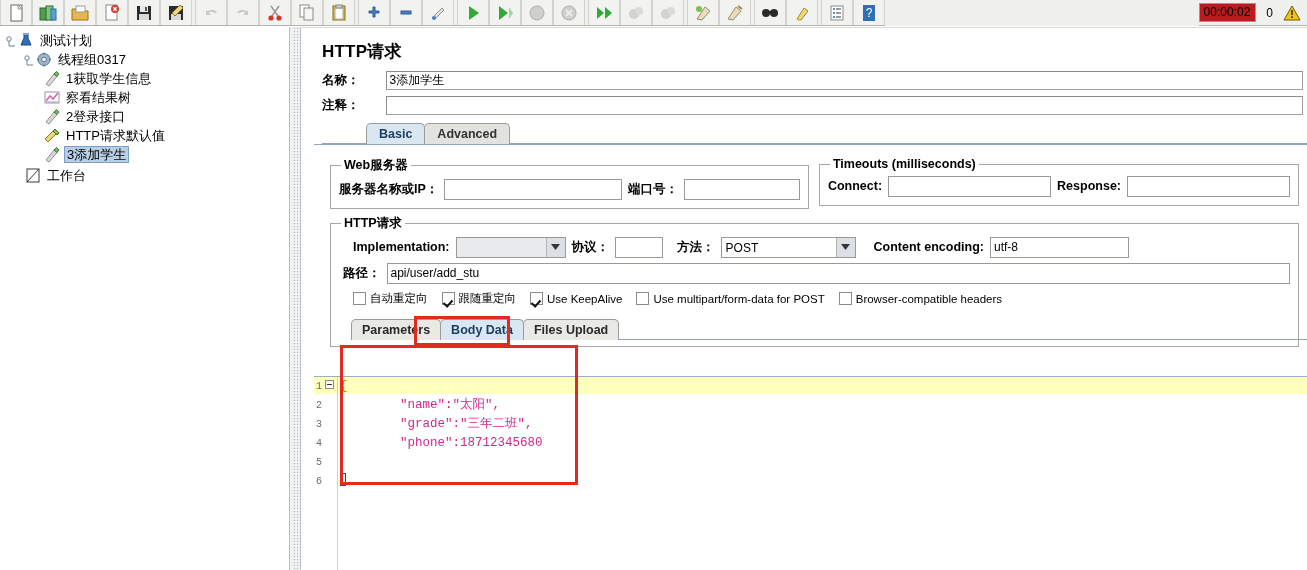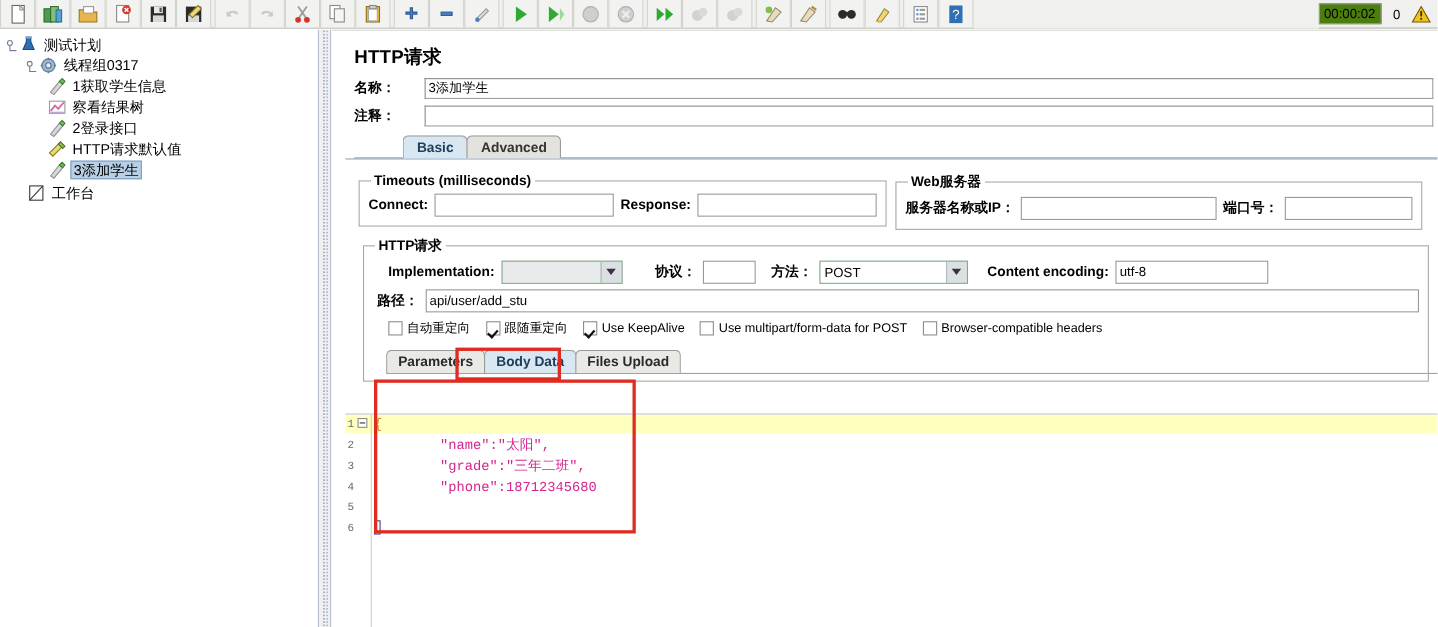--- a/index.html
+++ b/index.html
@@ -27,21 +27,21 @@
     width: 32px; height: 25px;
     display: flex; align-items: center; justify-content: center;
     border-left: 1px solid #d3d3ce; border-right: 1px solid #d3d3ce;
     background: #f2f2f0;
     position: relative;
   }
   .tb-btn svg { display: block; }
   .tb-spacer { flex: 1 1 auto; height: 26px; background: #f0f0ef; }
   .tb-right { display: flex; align-items: center; gap: 10px; padding-right: 6px; }
   .timer-box {
-    border: 1px solid #9a9a94; background: #4d7c0f;
+    border: 1px solid #9a9a94; background: #b91c1c;
     padding: 1px 5px 2px 4px; font-size: 12px; line-height: 14px;
     font-family: "Liberation Sans", sans-serif;
   }
   .err-count { font-size: 12px; }
   .warn-tri { width: 18px; height: 16px; }
 
   
   .tree-pane {
     position: absolute; left: 0; top: 27px; width: 343px; height: 543px;
     background: #ffffff;
@@ -162,21 +162,21 @@
   }
   .cbx.on::after {
     content: ""; position: absolute; left: 2px; top: 5px;
     width: 4px; height: 7px; border: solid #111; border-width: 0 2px 2px 0;
     transform: rotate(42deg);
   }
 
   
   .innertabs {
     position: relative; margin: 8px 0 0 12px; height: 22px;
-    display: flex; align-items: flex-start;
+    display: flex; align-items: center;
   }
   .innertabs::after{
     content:""; position:absolute; left:0; right:-1307px; bottom:0;
     height:1px; background:#8fa5bd;
   }
   .itab {
     height: 21px; padding: 0 10px; font-size: 12.5px; font-weight: bold;
     display: flex; align-items: center;
     border: 1px solid #9b9b96; border-bottom: none;
     border-radius: 5px 5px 0 0;
@@ -586,55 +586,55 @@
     </div>
 
     <div class="tabbar">
       <div class="tab active">Basic</div>
       <div class="tab">Advanced</div>
     </div>
 
     <div class="tabcontent">
 
       <div style="display:flex; align-items:flex-start;">
+        <fieldset class="grp" style="flex:1 1 auto; margin-left:8px;">
+          <legend>Web服务器</legend>
+          <div class="grp-row">
+            <span class="lbl">服务器名称或IP：</span>
+            <input class="inp" style="flex: 1 1 auto;" type="text" value="">
+            <span class="lbl">端口号：</span>
+            <input class="inp" style="width: 116px;" type="text" value="">
+          </div>
+        </fieldset>
+
         <fieldset class="grp" style="width:330px; margin-left:4px; margin-right:0;">
           <legend>Timeouts (milliseconds)</legend>
           <div class="grp-row">
             <span class="lbl">Connect:</span>
             <input class="inp" style="flex: 1 1 auto; min-width: 0px;" type="text" value="">
             <span class="lbl">Response:</span>
             <input class="inp" style="flex: 1 1 auto; min-width: 0px;" type="text" value="">
-          </div>
-        </fieldset>
-
-        <fieldset class="grp" style="flex:1 1 auto; margin-left:8px;">
-          <legend>Web服务器</legend>
-          <div class="grp-row">
-            <span class="lbl">服务器名称或IP：</span>
-            <input class="inp" style="flex: 1 1 auto;" type="text" value="">
-            <span class="lbl">端口号：</span>
-            <input class="inp" style="width: 116px;" type="text" value="">
           </div>
         </fieldset>
       </div>
 
       <fieldset class="grp" style="margin-left:8px; margin-right:0; margin-top:4px;">
         <legend>HTTP请求</legend>
 
         <div class="grp-row" style="padding-left:14px;">
           <span class="lbl">Implementation:</span>
           <div class="combo disabled" style="width:110px;">
             <span class="cval"></span>
             <span class="carrow">
               <svg width="9" height="6" viewBox="0 0 9 6">
                   <path d="M0 0 L9 0 L4.5 6 Z" fill="#33373b"></path>
                 </svg>
             </span>
           </div>
-          <span class="lbl" style="margin-left:24px;">协议：</span>
+          <span class="lbl" style="margin-left:0;">协议：</span>
           <input class="inp" style="width: 48px;" type="text" value="">
           <span class="lbl" style="margin-left:8px;">方法：</span>
           <div class="combo" style="width:135px;">
             <span class="cval">POST</span>
             <span class="carrow">
               <svg width="9" height="6" viewBox="0 0 9 6">
                   <path d="M0 0 L9 0 L4.5 6 Z" fill="#33373b"></path>
                 </svg>
             </span>
           </div>

